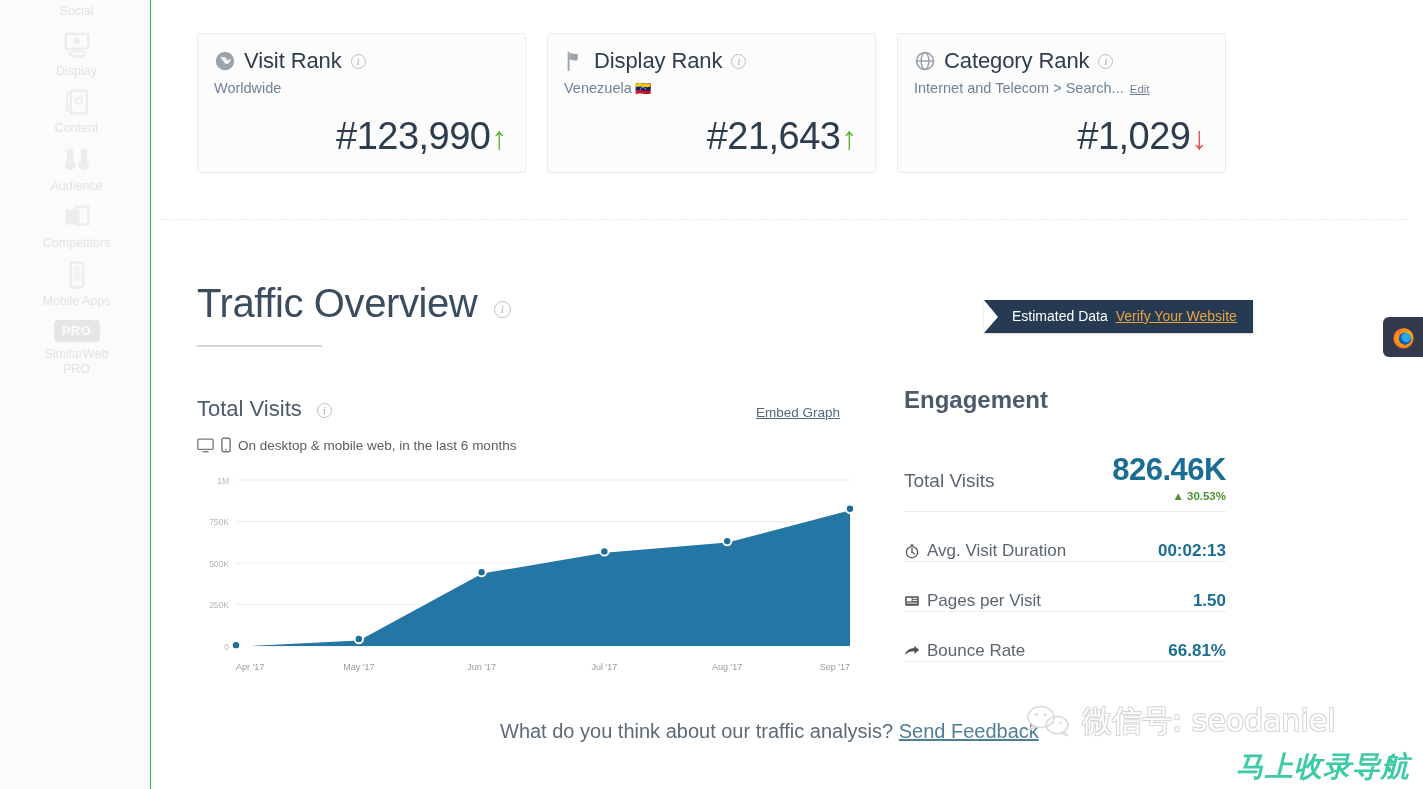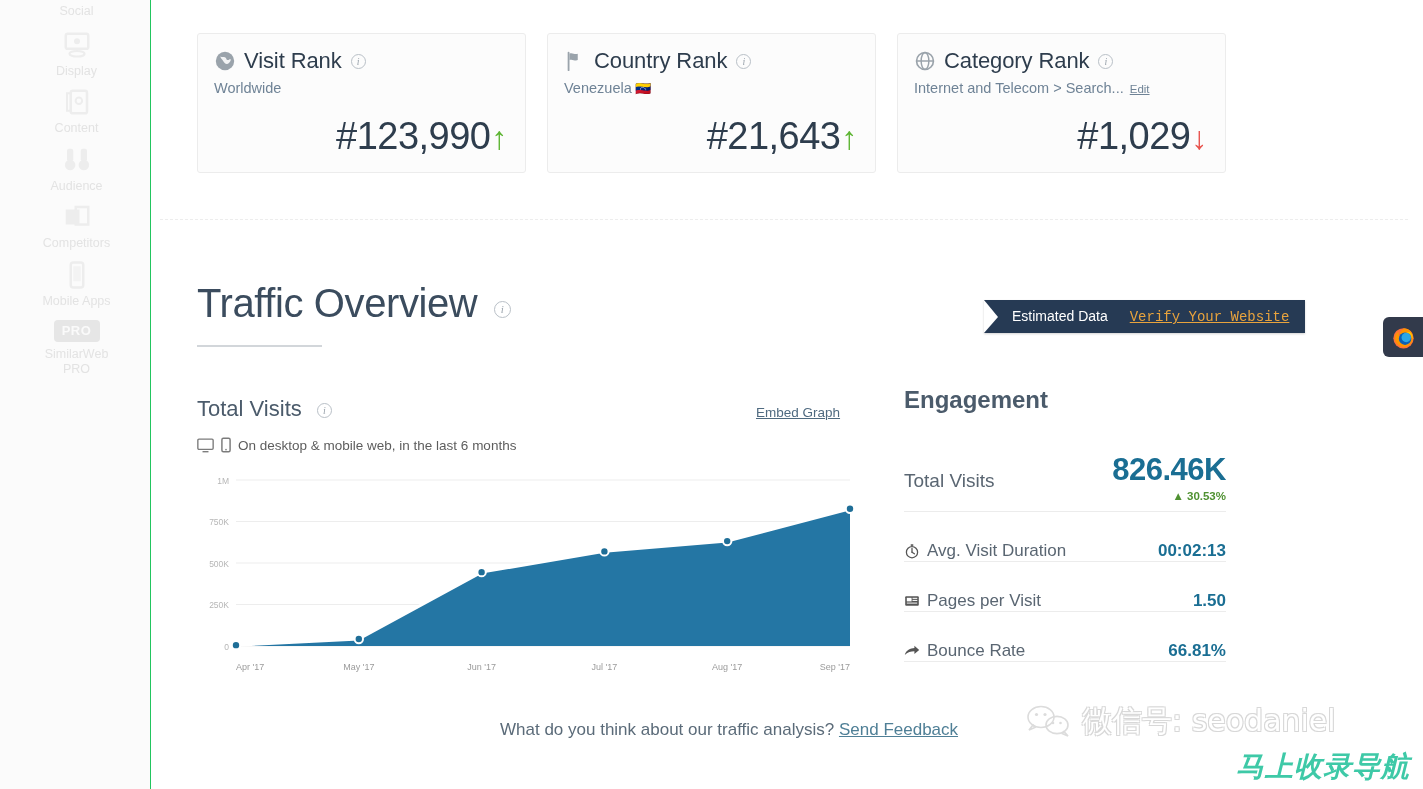--- a/index.html
+++ b/index.html
@@ -167,23 +167,22 @@
     content: "";
     position: absolute;
     left: 0; top: 0;
     border-left: 14px solid #fff;
     border-top: 17px solid transparent;
     border-bottom: 16px solid transparent;
   }
   #verify-link {
     color: #e8a33d;
     text-decoration: underline;
-    margin-left: 22px;
-    cursor: pointer;
-    font-family: Liberation Mono, monospace;
+    margin-left: 8px;
+    cursor: pointer;
   }
 
   
   #total-visits-title {
     position: absolute; left: 197px; top: 396px;
     font-size: 22px; color: #4b5b6b; font-weight: 400;
   }
   #embed-graph {
     position: absolute; left: 756px; top: 405px;
     font-size: 13.5px; color: #4f6a80;
@@ -226,21 +225,21 @@
   .hero-delta {
     position: absolute; right: 0; top: 38px;
     font-size: 11.5px; color: #4f9131; font-weight: bold;
     white-space: nowrap;
   }
   .eng-ico { width: 16px; height: 16px; flex: 0 0 auto; }
 
   
   #feedback {
     position: absolute; left: 500px; top: 720px;
-    font-size: 17px; color: #5b6b79;
+    font-size: 20px; color: #5b6b79;
   }
   #send-feedback { color: #4f7f96; text-decoration: underline; cursor: pointer; }
 
   
   #wm-wechat {
     position: absolute; left: 1026px; top: 701px;
     display: flex; align-items: center; gap: 10px;
     color: #ffffff;
     font-size: 30px;
     font-family: "DejaVu Sans", sans-serif;
@@ -349,21 +348,21 @@
       <span>#123,990</span><span class="arrow-up">↑</span>
     </div>
   </section>
 
   <section class="card" style="left:547px; top:33px; width:329px;">
     <div class="card-head">
       <svg class="card-ico" viewBox="0 0 24 24">
         <path d="M5 3v19" stroke="#9aa3ab" stroke-width="2" fill="none" stroke-linecap="round"></path>
         <path d="M6 4c3-1.6 6 1.6 9 0v7c-3 1.6-6-1.6-9 0z" fill="#9aa3ab"></path>
       </svg>
-      <span class="card-title">Country Rank</span>
+      <span class="card-title">Display Rank</span>
       <span class="info-i">i</span>
     </div>
     <div class="card-sub">
       <span>Venezuela</span><span class="flag">🇻🇪</span>
     </div>
     <div class="card-value">
       <span>#21,643</span><span class="arrow-up">↑</span>
     </div>
   </section>
 

